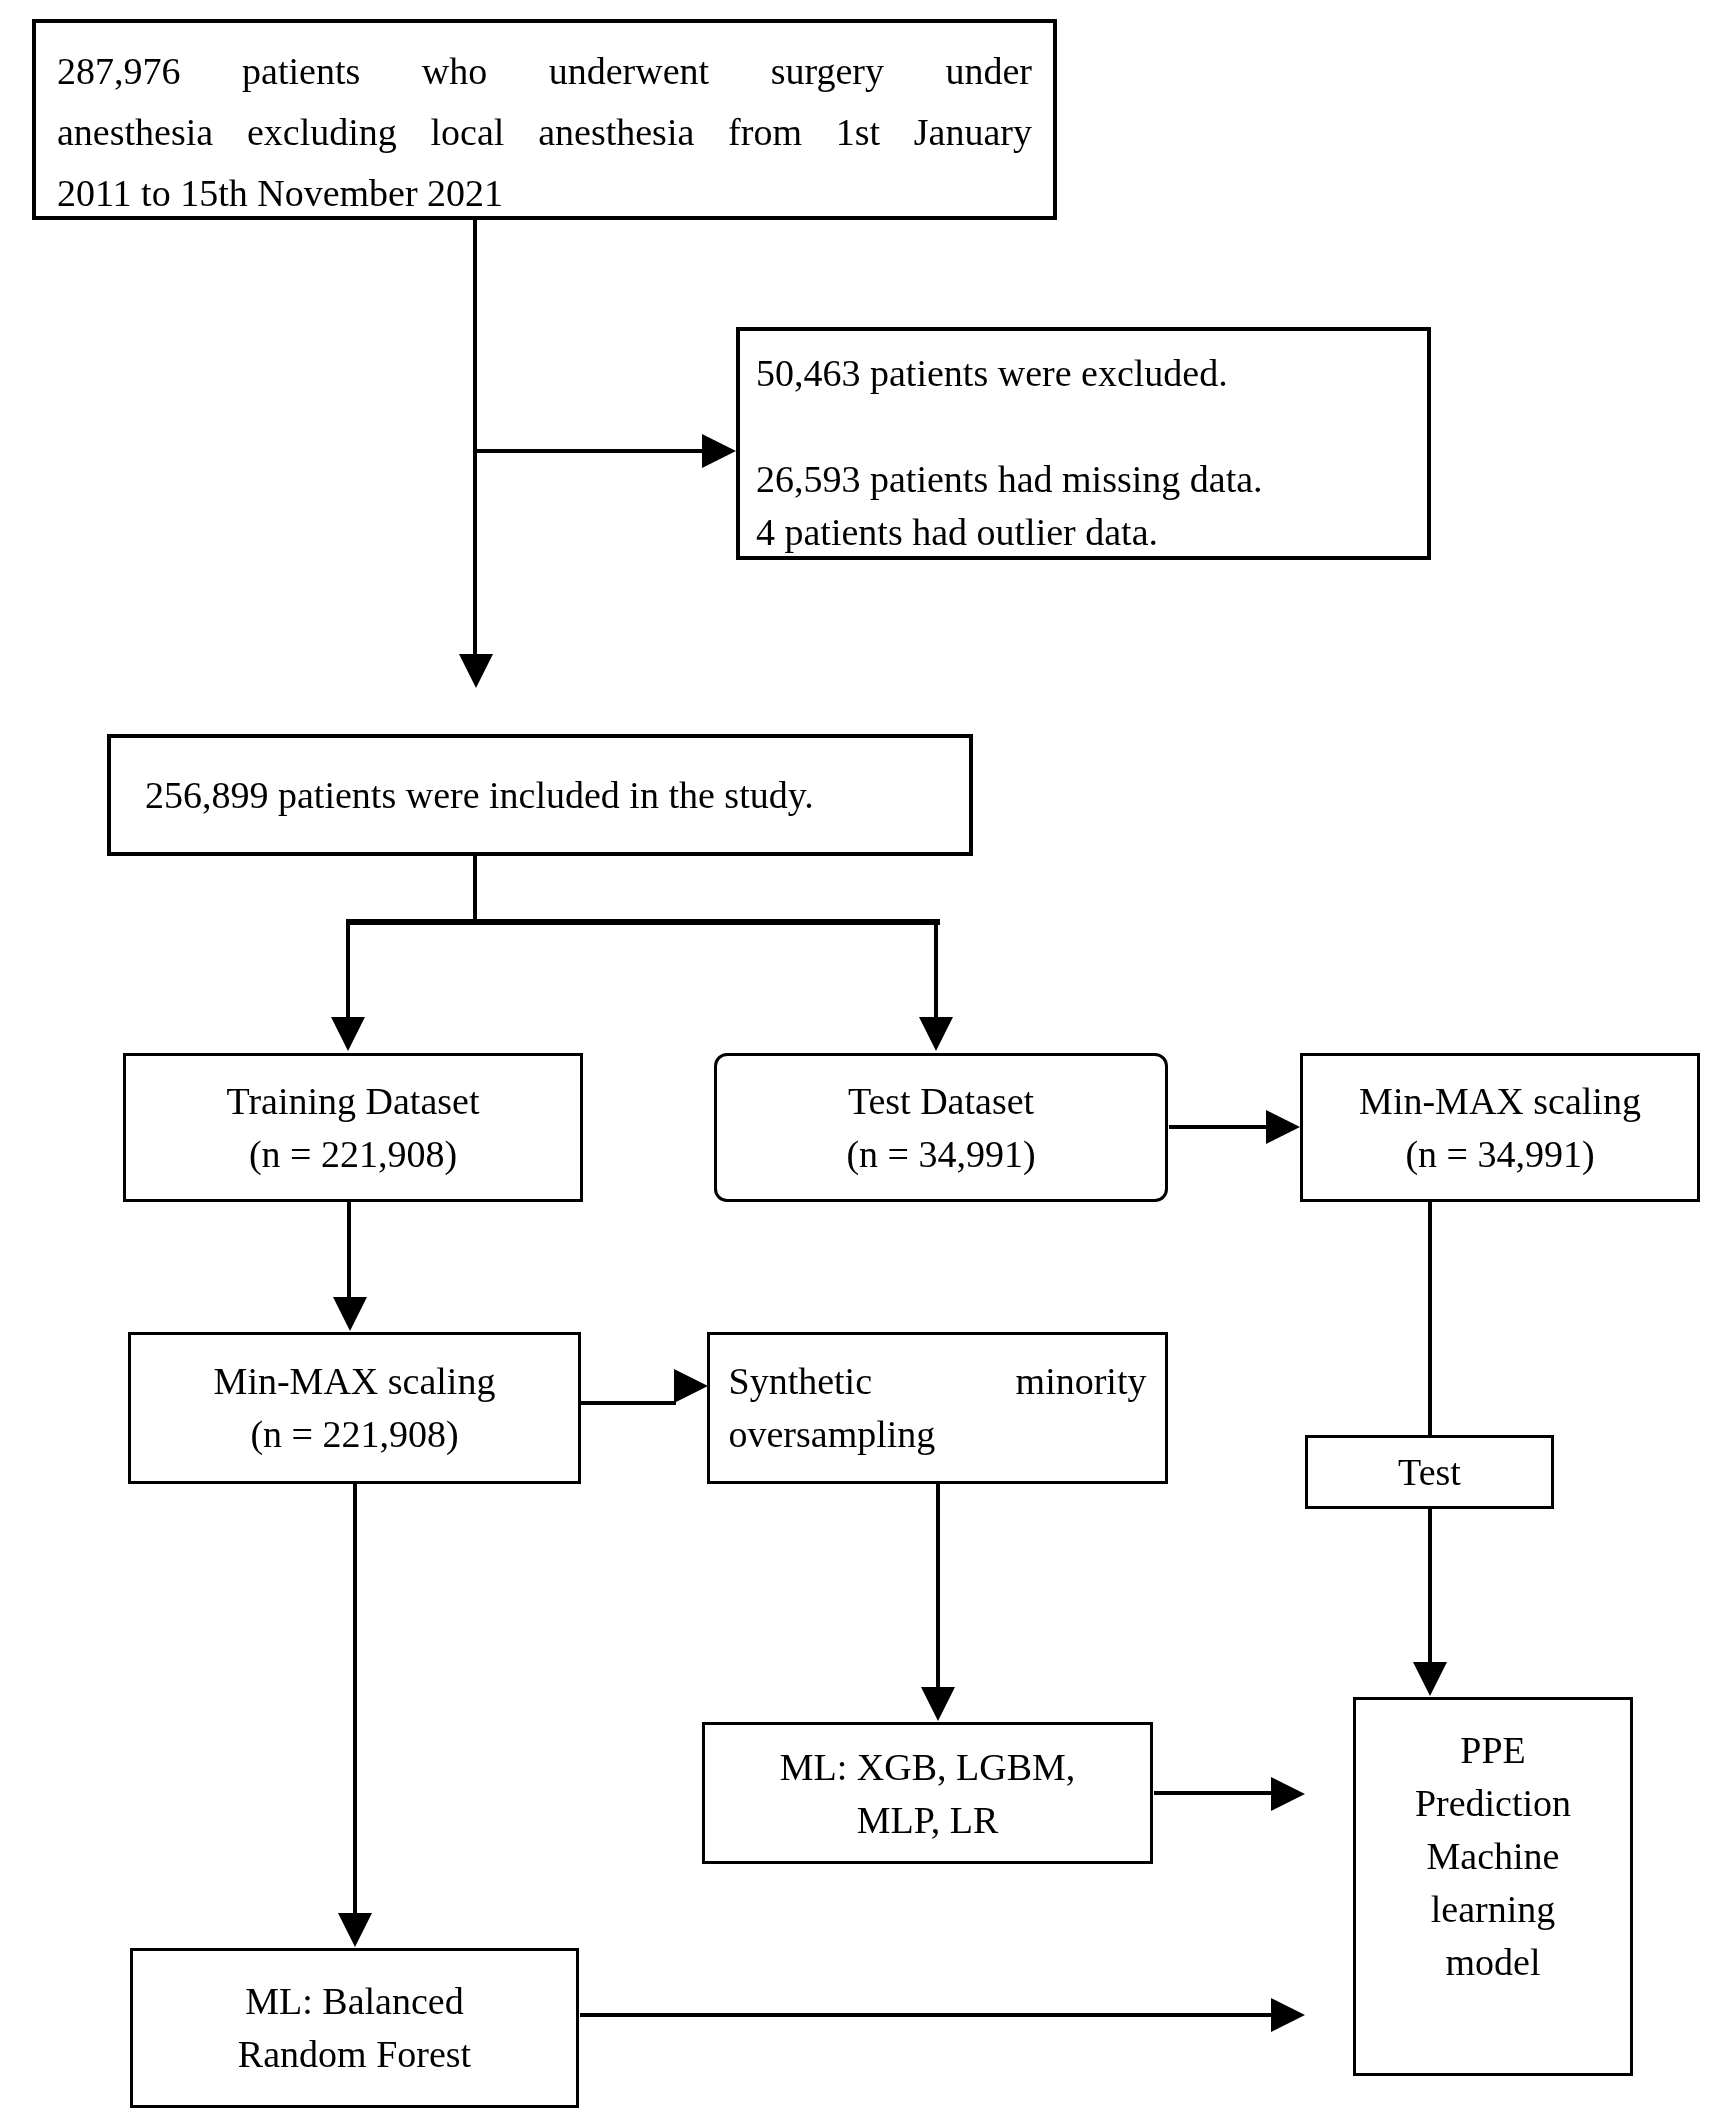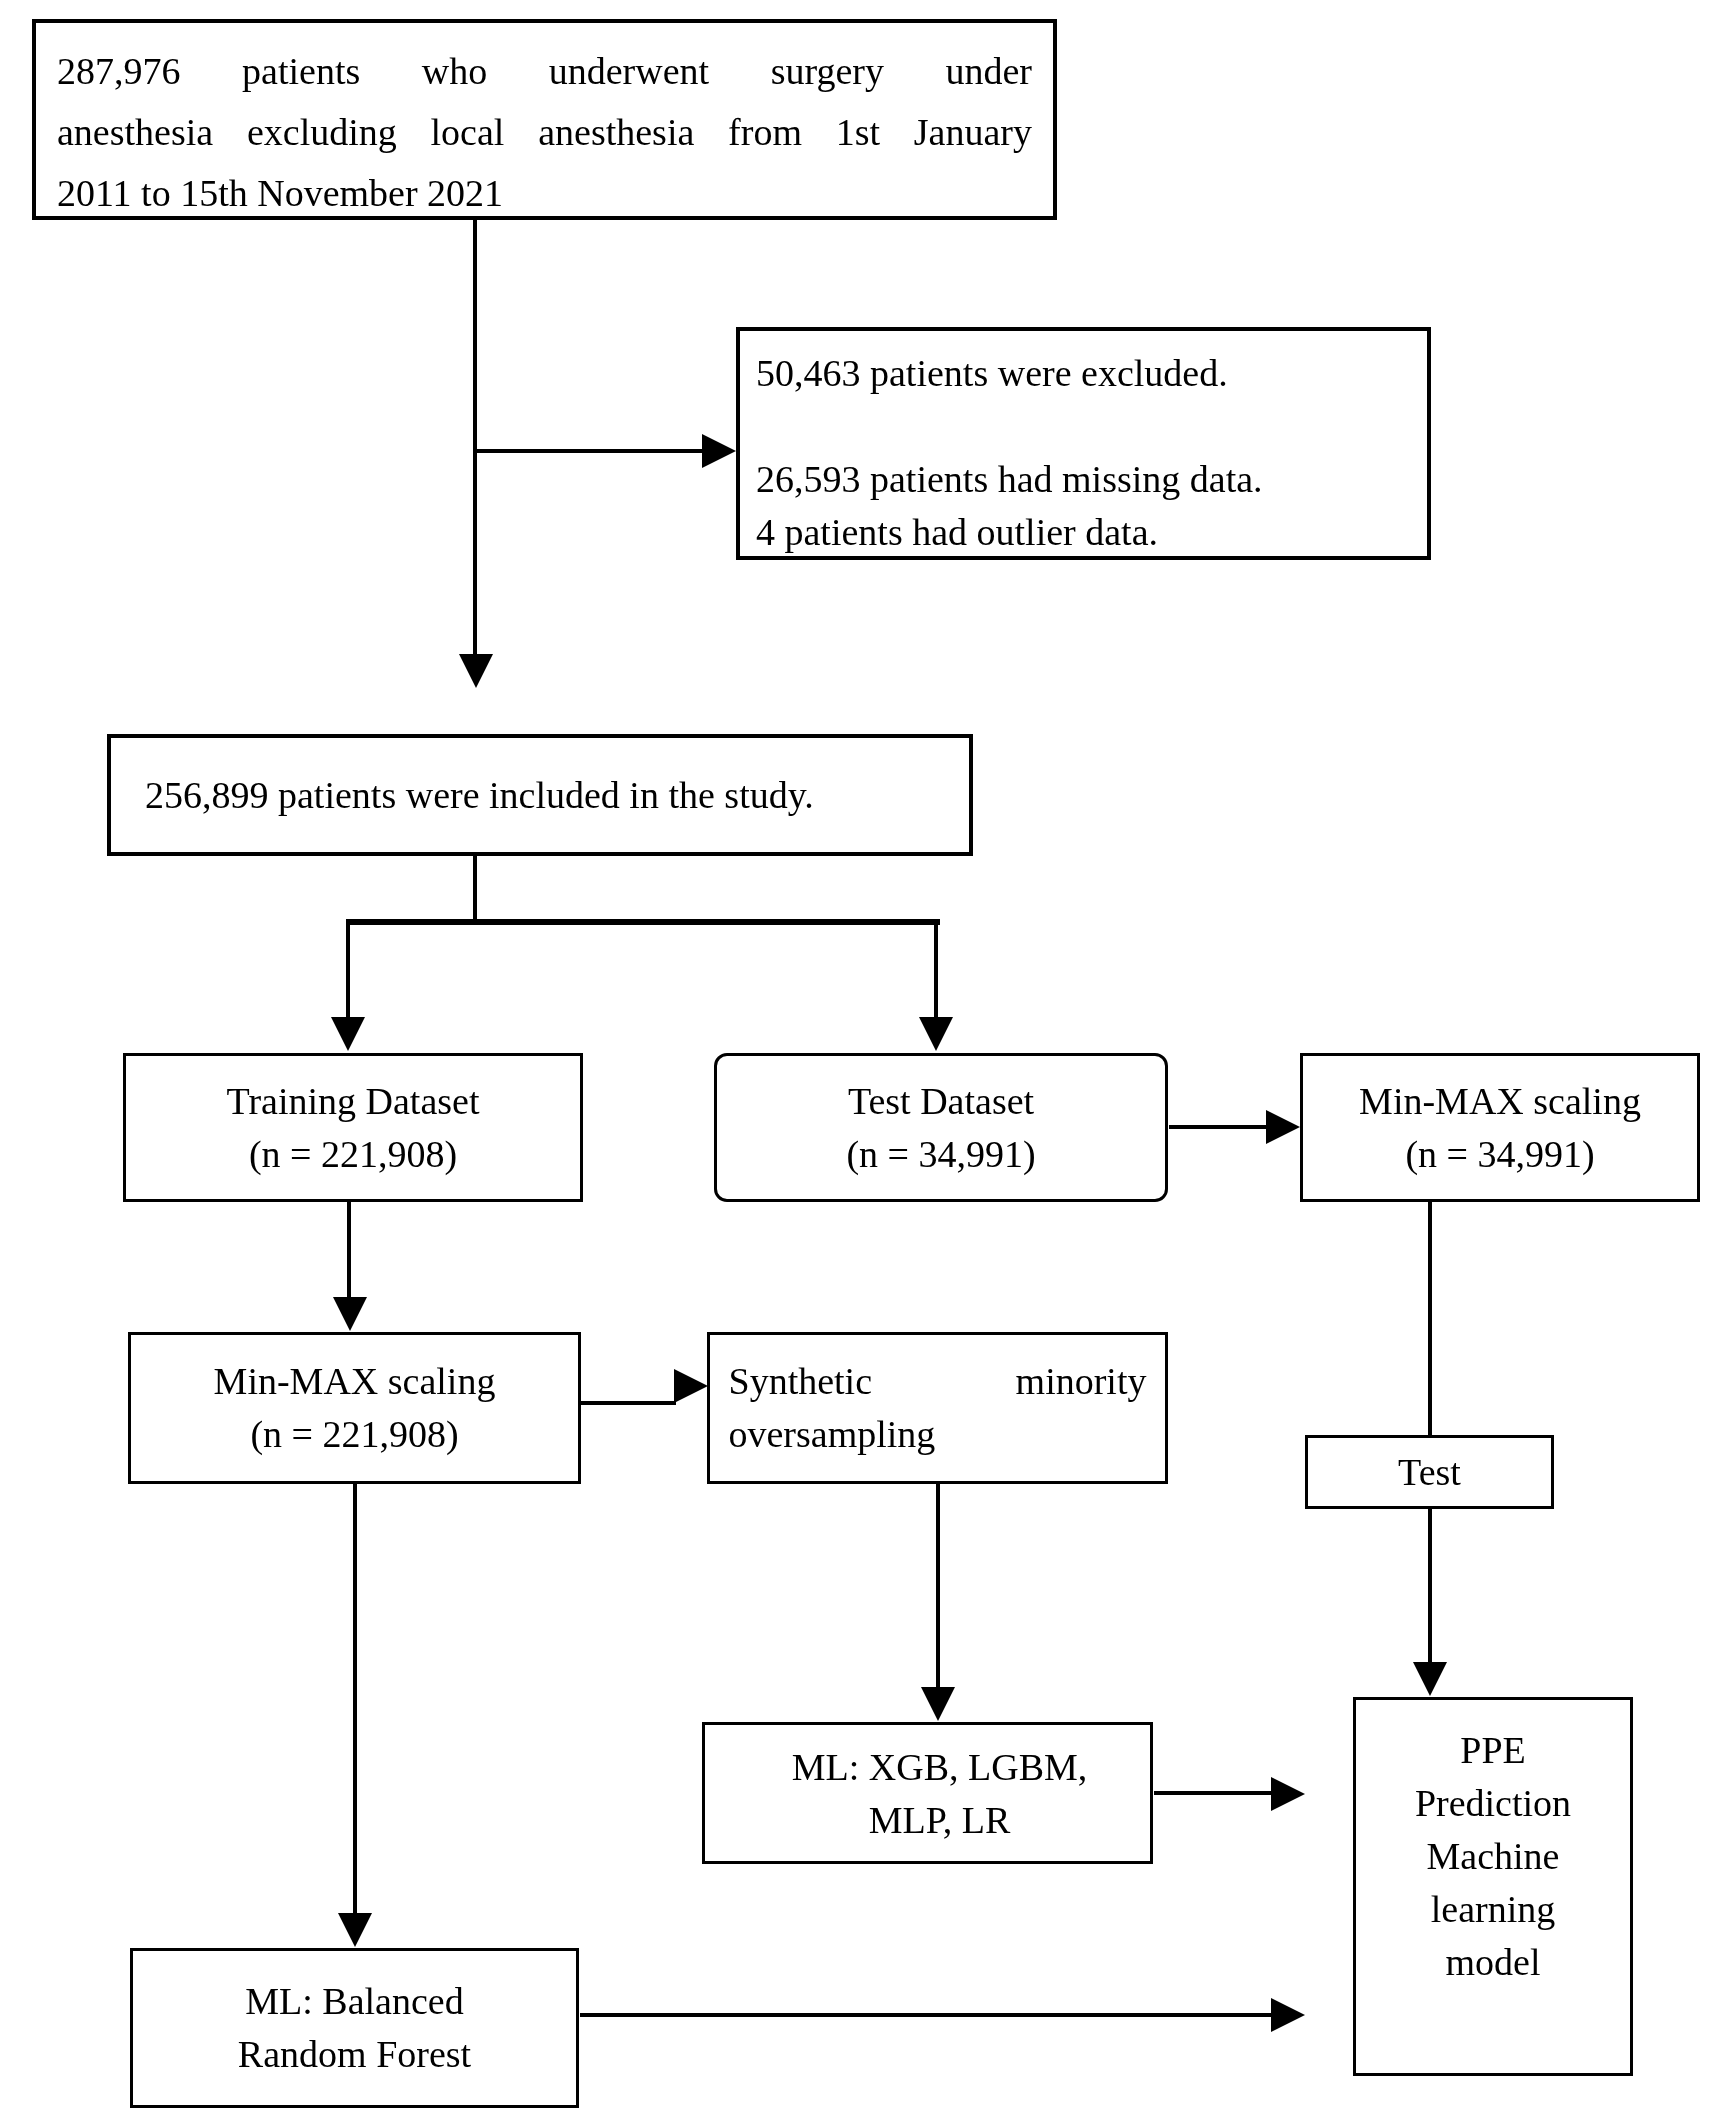--- a/index.html
+++ b/index.html
@@ -155,21 +155,21 @@
     <div>oversampling</div>
   </div>
 
   <div class="box" style="left:1305px; top:1435px; width:249px; height:74px;">
     <div class="center-stack">
       <div>Test</div>
     </div>
   </div>
 
   <div class="box" style="left:702px; top:1722px; width:451px; height:142px;">
-    <div class="center-stack" style="justify-content:flex-start; padding-top:16px;margin-left:12px;">
+    <div class="center-stack" style="justify-content:flex-start; padding-top:16px;">
       <div>ML: XGB, LGBM,</div>
       <div>MLP, LR</div>
     </div>
   </div>
 
   <div class="box" style="left:130px; top:1948px; width:449px; height:160px;">
     <div class="center-stack">
       <div>ML: Balanced</div>
       <div>Random Forest</div>
     </div>

